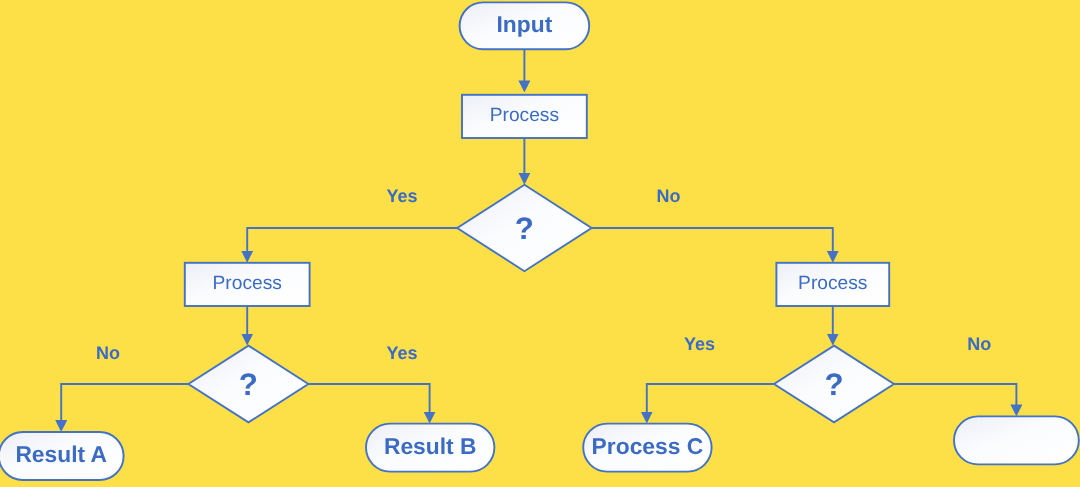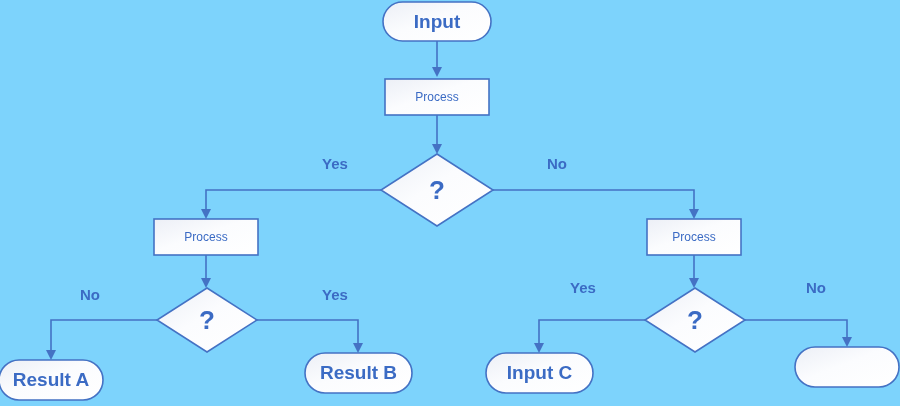--- a/index.html
+++ b/index.html
@@ -4,21 +4,21 @@
 <style>
   html, body {
     margin: 0;
     padding: 0;
     background: #ffffff;
   }
   #canvas {
     position: relative;
     width: 900px;
     height: 406px;
-    background: #7dd3fc;
+    background: #fde047;
     overflow: hidden;
     font-family: "Liberation Sans", sans-serif;
   }
   #flow-svg {
     position: absolute;
     left: 0;
     top: 0;
     width: 900px;
     height: 406px;
   }
@@ -29,21 +29,21 @@
     justify-content: center;
     color: #3b6bc4;
     pointer-events: none;
     white-space: nowrap;
   }
   .label-terminator {
     font-size: 19px;
     font-weight: bold;
   }
   .label-process {
-    font-size: 12px;
+    font-size: 16px;
     font-weight: normal;
   }
   .label-decision {
     font-size: 26px;
     font-weight: bold;
   }
   .edge-label {
     position: absolute;
     color: #3b6bc4;
     font-size: 15px;
@@ -129,21 +129,21 @@
   <div class="node-label label-process" style="left:647px; top:219px; width:94px; height:36px;">Process</div>
 
   <div class="node-label label-decision" style="left:157px; top:288px; width:100px; height:64px;">?</div>
 
   <div class="node-label label-decision" style="left:645px; top:288px; width:100px; height:64px;">?</div>
 
   <div class="node-label label-terminator" style="left:305px; top:353px; width:107px; height:40px;">Result B</div>
 
   <div class="node-label label-terminator" style="left:-1px; top:360px; width:104px; height:40px;">Result A</div>
 
-  <div class="node-label label-terminator" style="left:486px; top:353px; width:107px; height:40px;">Input C</div>
+  <div class="node-label label-terminator" style="left:486px; top:353px; width:107px; height:40px;">Process C</div>
 
 
   <div class="edge-label" style="left:322px; top:155px;">Yes</div>
 
   <div class="edge-label" style="left:547px; top:155px;">No</div>
 
   <div class="edge-label" style="left:80px; top:286px;">No</div>
 
   <div class="edge-label" style="left:322px; top:286px;">Yes</div>
 

